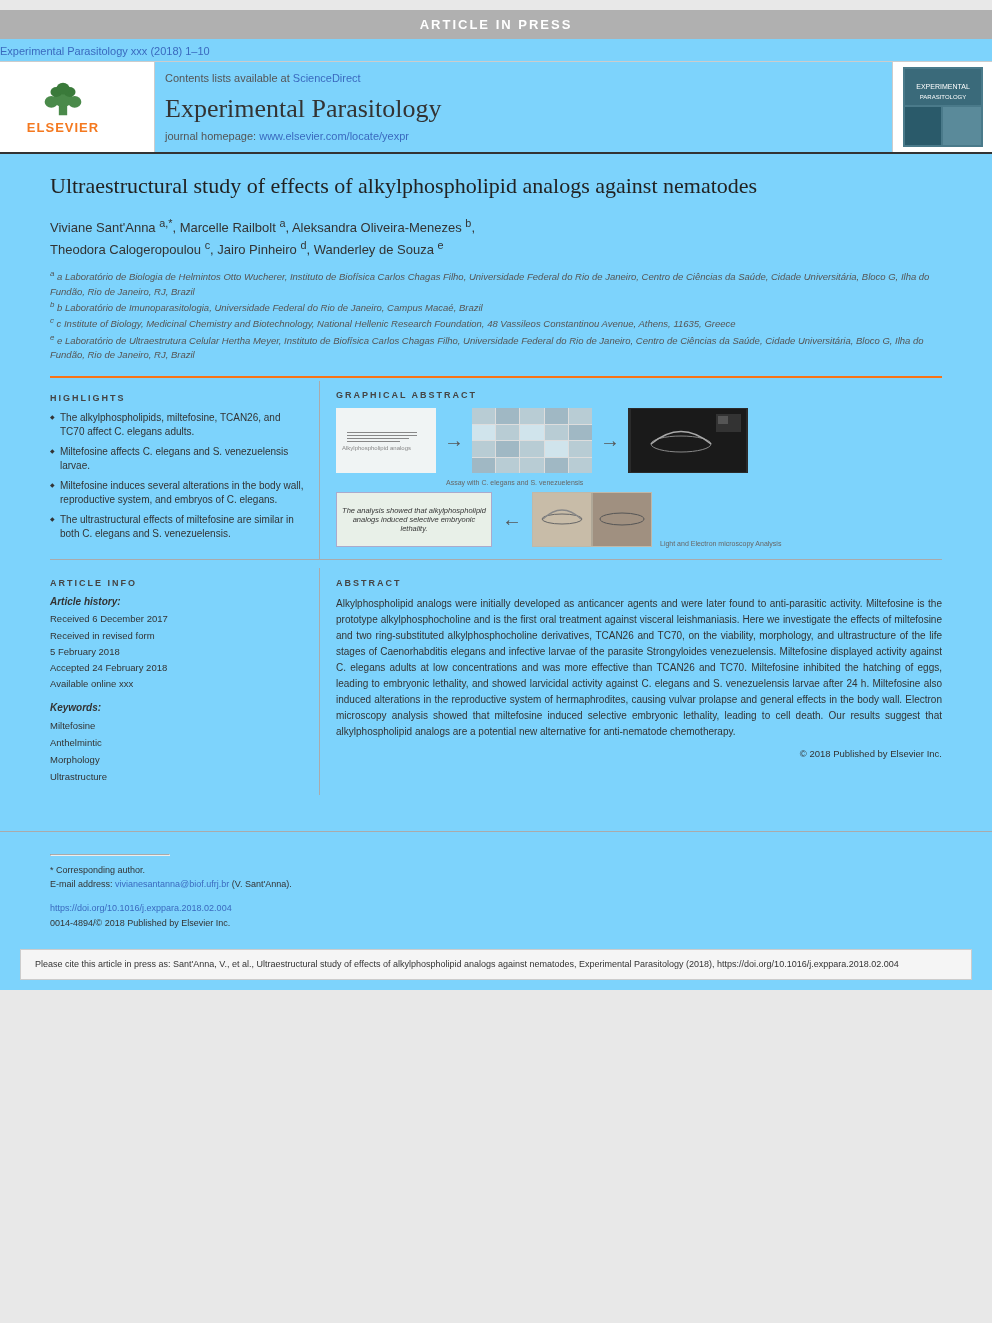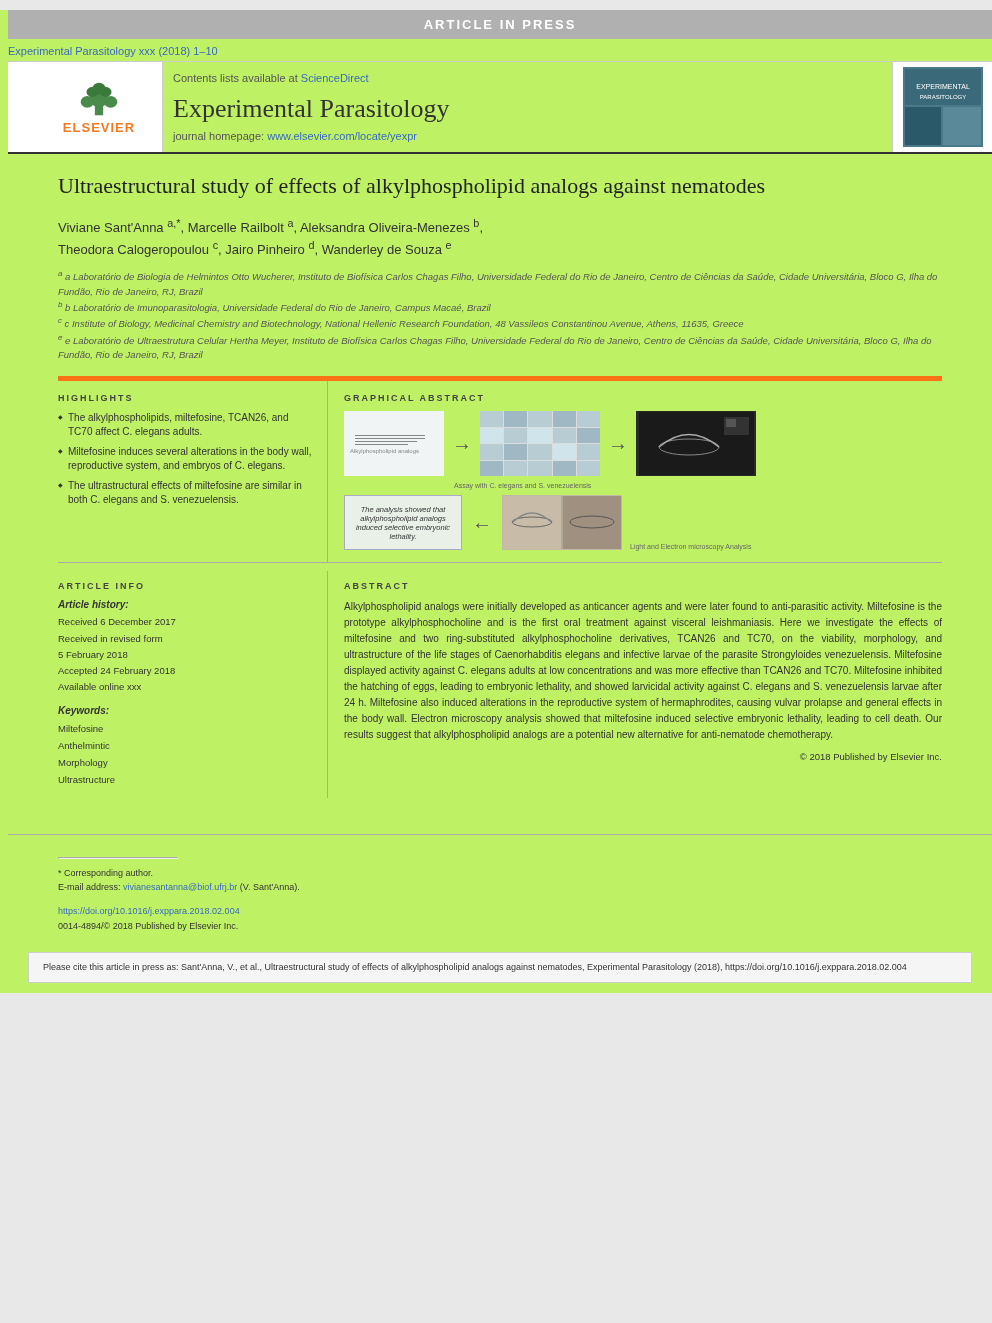--- a/index.html
+++ b/index.html
@@ -5,23 +5,22 @@
     * { box-sizing: border-box; margin: 0; padding: 0; }
     body {
       font-family: Arial, Helvetica, sans-serif;
       background: #e8e8e8;
       display: flex;
       justify-content: center;
       padding: 10px 0;
     }
     .page {
       width: 992px;
-      background: #bef264;
+      background: #7dd3fc;
       position: relative;
-      padding-left: 8px;
     }
     
     .article-in-press-banner {
       background: #b0b0b0;
       text-align: center;
       padding: 7px 0;
       font-size: 13px;
       font-weight: bold;
       letter-spacing: 2px;
       color: #fff;
@@ -40,21 +39,21 @@
       align-items: stretch;
       border-bottom: 2px solid #333;
       padding: 0;
     }
     .journal-logo-left {
       width: 155px;
       min-height: 90px;
       border-right: 1px solid #ccc;
       display: flex;
       flex-direction: column;
-      align-items: flex-end;
+      align-items: flex-start;
       justify-content: center;
       padding: 8px;
       background: #fff;
     }
     .elsevier-logo-img {
       width: 110px;
       height: 60px;
       display: flex;
       flex-direction: column;
       align-items: center;
@@ -143,23 +142,24 @@
       font-size: 9.5px;
       color: #555;
       font-style: italic;
       margin-bottom: 14px;
       line-height: 1.5;
     }
     
     .two-col {
       display: flex;
       gap: 0;
-      border-top: 5px solid #f97316;
+      border-top: 2px solid #f97316;
       border-bottom: 1px solid #aaa;
       margin: 0 0;
+      align-items: flex-end;
     }
     .col-left {
       width: 270px;
       min-width: 270px;
       border-right: 1px solid #aaa;
       padding: 12px 14px 12px 0;
     }
     .col-right {
       flex: 1;
       padding: 12px 0 12px 16px;
@@ -238,21 +238,21 @@
       align-items: center;
       justify-content: center;
       overflow: hidden;
     }
     .ga-bottom-row {
       display: flex;
       gap: 6px;
       align-items: flex-start;
     }
     .ga-analysis-box {
-      width: 118px;
+      width: 156px;
       height: 55px;
       background: #e8f0e8;
       border: 1px solid #aac;
       display: flex;
       align-items: center;
       justify-content: center;
       padding: 4px;
       font-size: 7.5px;
       color: #333;
       text-align: center;
@@ -458,20 +458,21 @@
       <div><sup>b</sup> <span>b Laboratório de Imunoparasitologia, Universidade Federal do Rio de Janeiro, Campus Macaé, Brazil</span></div>
       <div><sup>c</sup> <span>c Institute of Biology, Medicinal Chemistry and Biotechnology, National Hellenic Research Foundation, 48 Vassileos Constantinou Avenue, Athens, 11635, Greece</span></div>
       <div><sup>e</sup> <span>e Laboratório de Ultraestrutura Celular Hertha Meyer, Instituto de Biofísica Carlos Chagas Filho, Universidade Federal do Rio de Janeiro, Centro de Ciências da Saúde, Cidade Universitária, Bloco G, Ilha do Fundão, Rio de Janeiro, RJ, Brazil</span></div>
     </div>
 
     <div class="two-col">
       <div class="col-left">
         <div class="section-label">HIGHLIGHTS</div>
         <ul class="highlights-list">
           <li>The alkylphospholipids, miltefosine, TCAN26, and TC70 affect C. elegans adults.</li>
+          <li>Miltefosine affects C. elegans and S. venezuelensis larvae.</li>
           <li>Miltefosine induces several alterations in the body wall, reproductive system, and embryos of C. elegans.</li>
           <li>The ultrastructural effects of miltefosine are similar in both C. elegans and S. venezuelensis.</li>
         </ul>
       </div>
       <div class="col-right">
         <div class="section-label">GRAPHICAL ABSTRACT</div>
         <div class="graphical-abstract-area">
 
           <div class="graphical-abstract-images">
 

